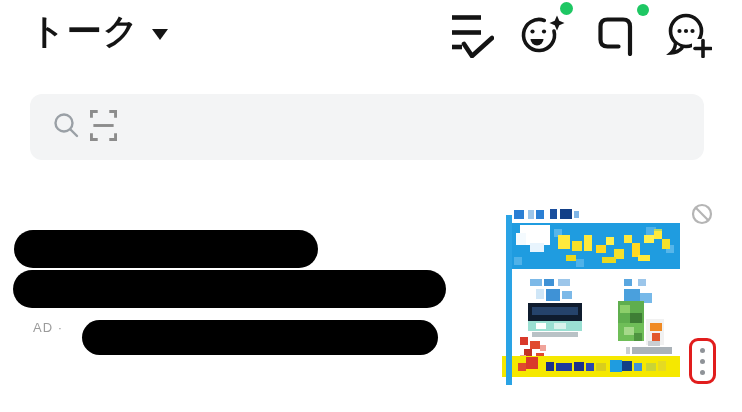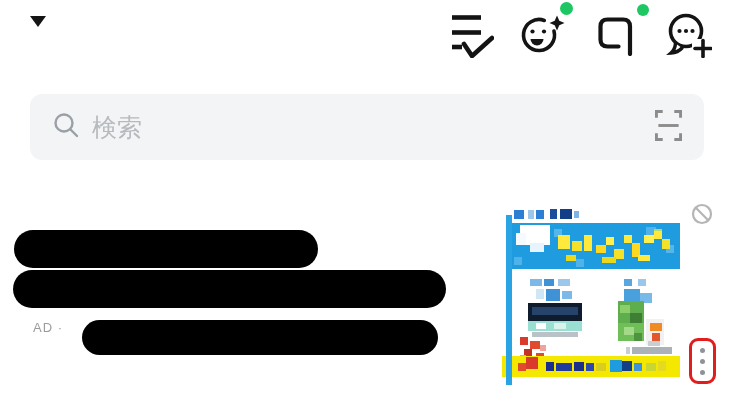--- a/index.html
+++ b/index.html
@@ -30,20 +30,21 @@
   .annotation-box{left:689px;top:338px;width:27px;height:46px;border:3.5px solid var(--highlight-red);border-radius:9px;box-sizing:border-box;}
   .kebab{width:100%;height:100%;display:flex;flex-direction:column;align-items:center;justify-content:center;gap:6px;background:none;border:none;padding:0;cursor:pointer;}
   .kebab .dot{width:5px;height:5px;border-radius:50%;background:var(--kebab-gray);}
 </style>
 </head>
 <body>
 
 <div id="screen">
 
   <div class="abs title-row">
+    <span class="page-title">トーク</span>
     <span class="caret-down"></span>
   </div>
 
   <div class="abs hicon" style="left:450px;top:14px;">
     <svg width="44" height="44" viewBox="0 0 44 44" fill="none">
       <path d="M2 3.5 H31" stroke="currentColor" stroke-width="4.6"></path>
       <path d="M2 18.5 H31" stroke="currentColor" stroke-width="4.6"></path>
       <path d="M2 33 H12" stroke="currentColor" stroke-width="4.6"></path>
       <path d="M14 30 L22 42 L42 24" stroke="currentColor" stroke-width="4.6" stroke-linecap="round" stroke-linejoin="round"></path>
     </svg>
@@ -80,21 +81,20 @@
     </svg>
   </div>
 
   <div class="abs search-bar">
     <span class="mag-wrap">
       <svg width="27" height="27" viewBox="0 0 27 27" fill="none">
         <circle cx="11" cy="11" r="8.5" stroke="currentColor" stroke-width="2.4"></circle>
         <path d="M17.5 17.5 L24 24" stroke="currentColor" stroke-width="2.4" stroke-linecap="round"></path>
       </svg>
     </span>
-    <input type="text" placeholder="検索" style="">
     <button class="qr-btn">
       <svg width="27" height="31" viewBox="0 0 28 32" fill="none">
         <path d="M1.5 8 V1.5 H8" stroke="currentColor" stroke-width="3"></path>
         <path d="M20 1.5 H26.5 V8" stroke="currentColor" stroke-width="3"></path>
         <path d="M1.5 24 V30.5 H8" stroke="currentColor" stroke-width="3"></path>
         <path d="M20 30.5 H26.5 V24" stroke="currentColor" stroke-width="3"></path>
         <path d="M3.5 16 H24.5" stroke="currentColor" stroke-width="3"></path>
       </svg>
     </button>
   </div>

